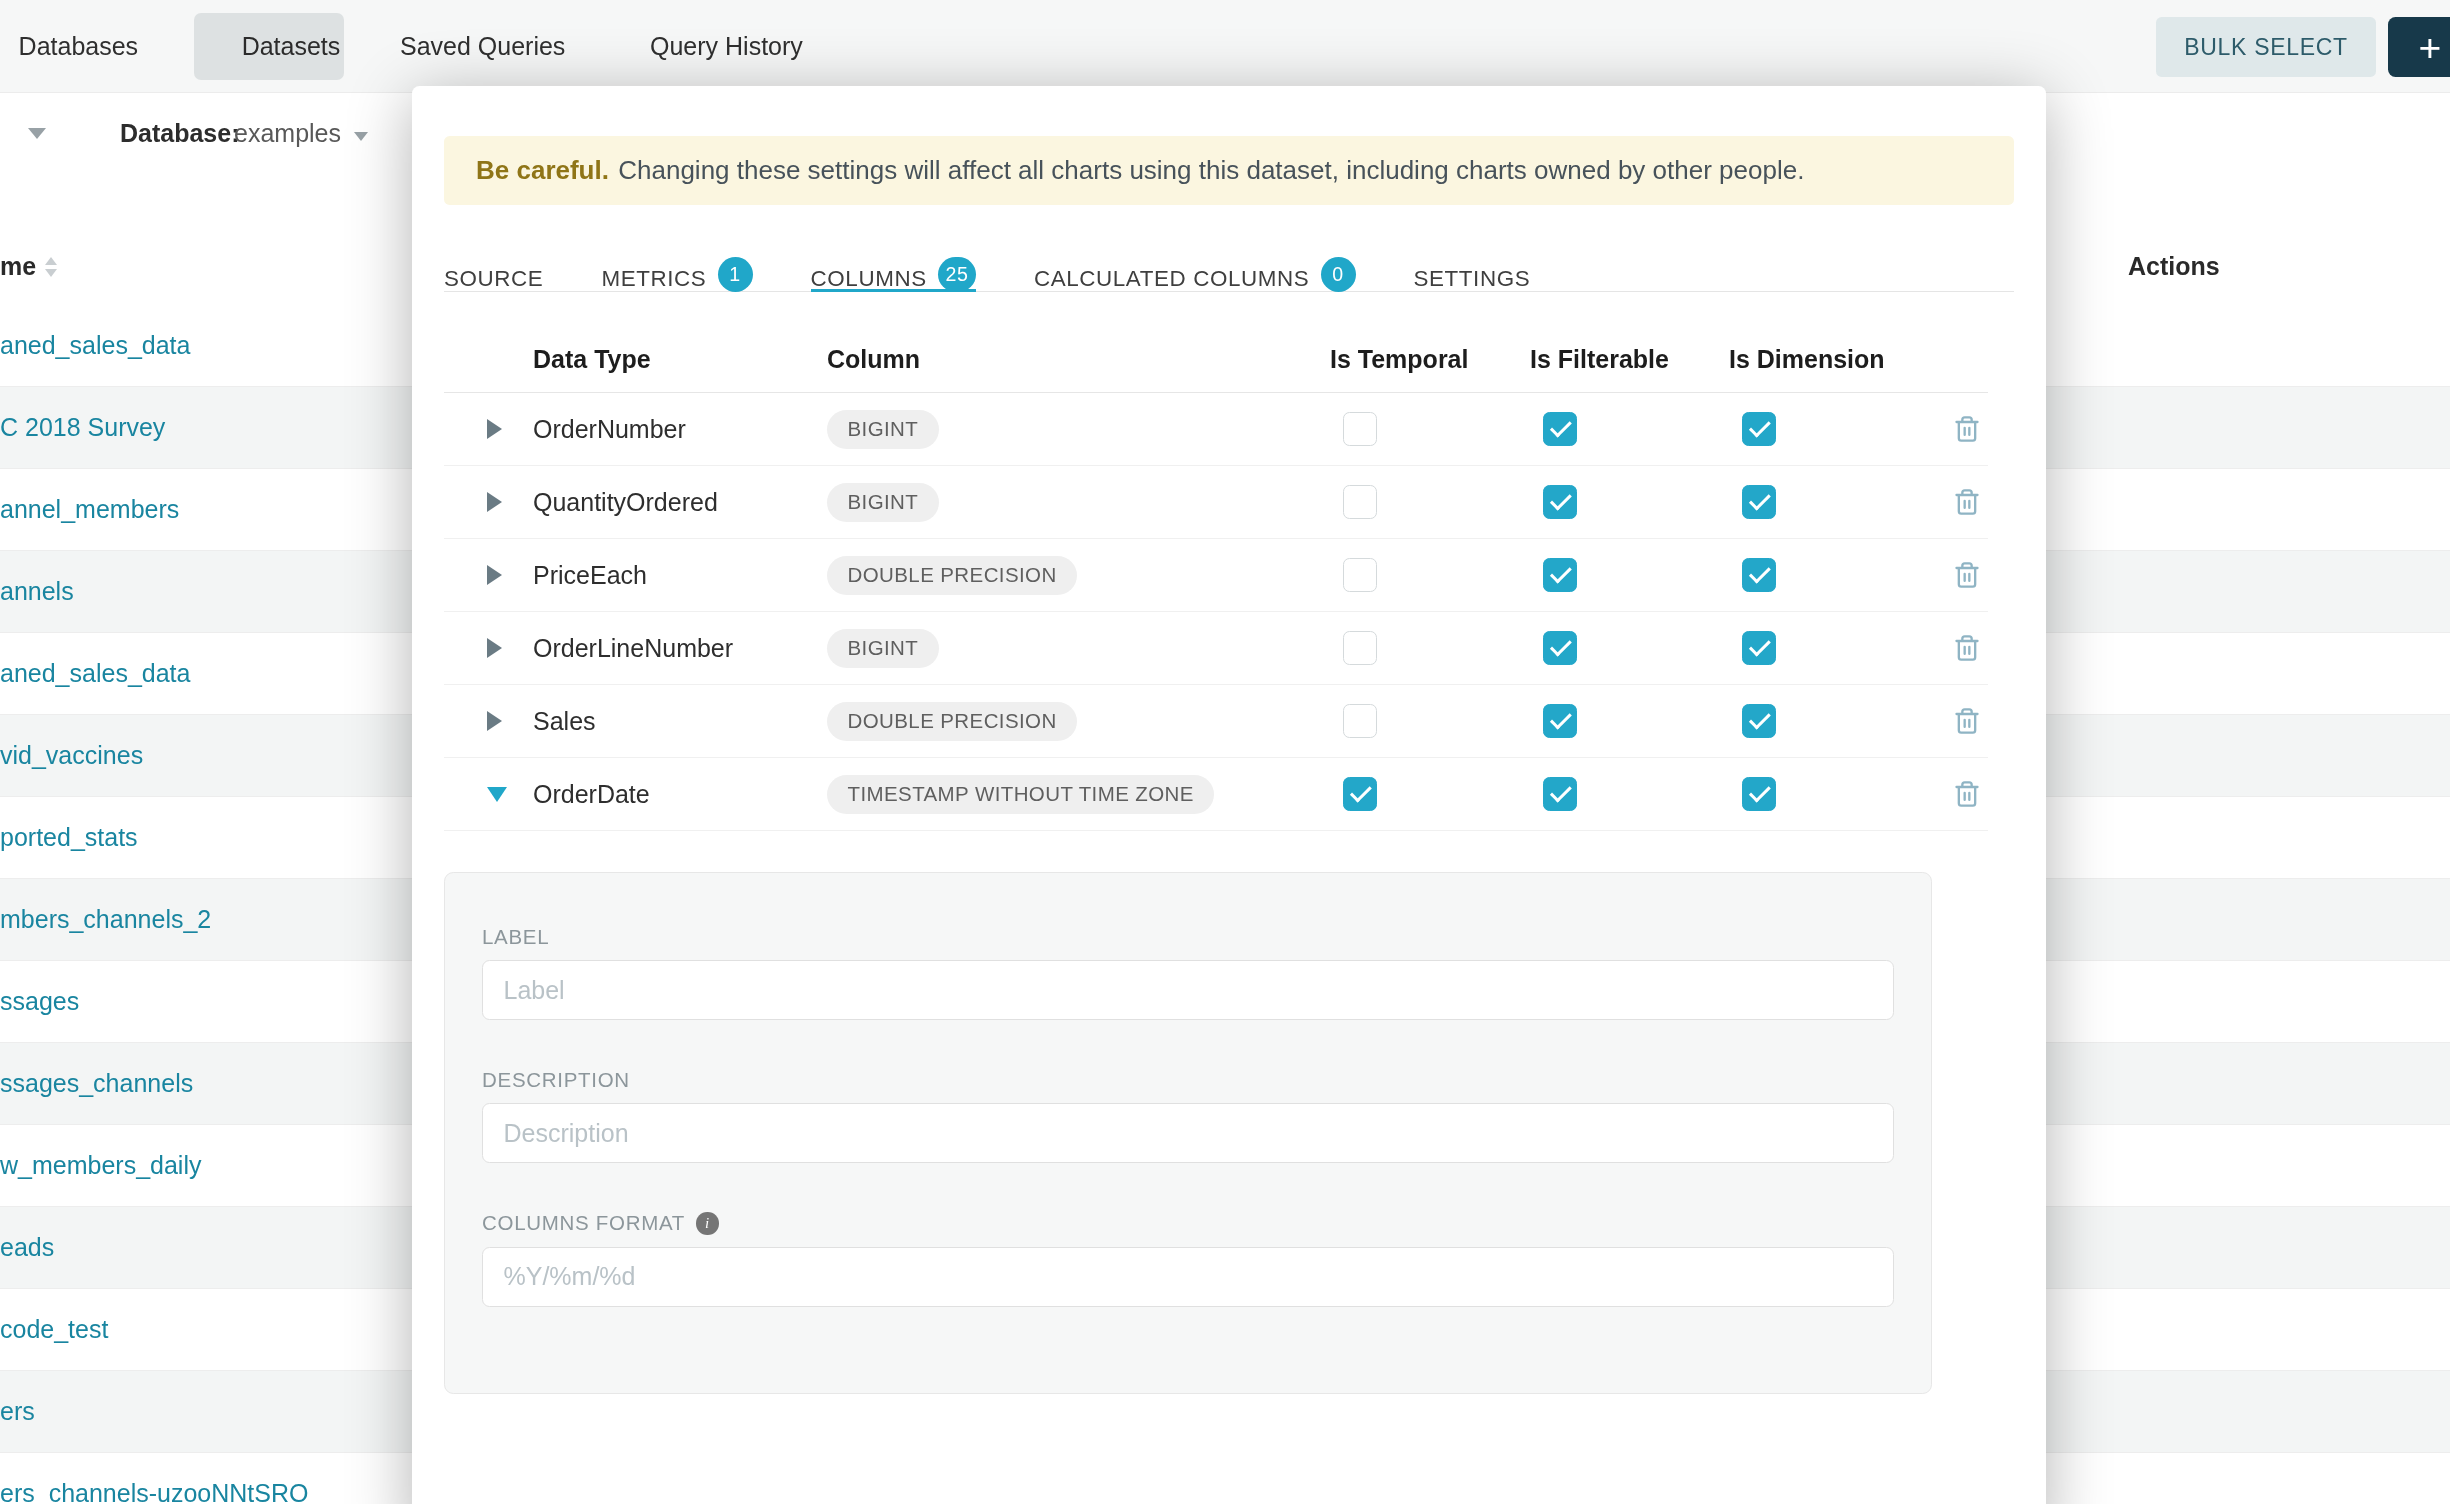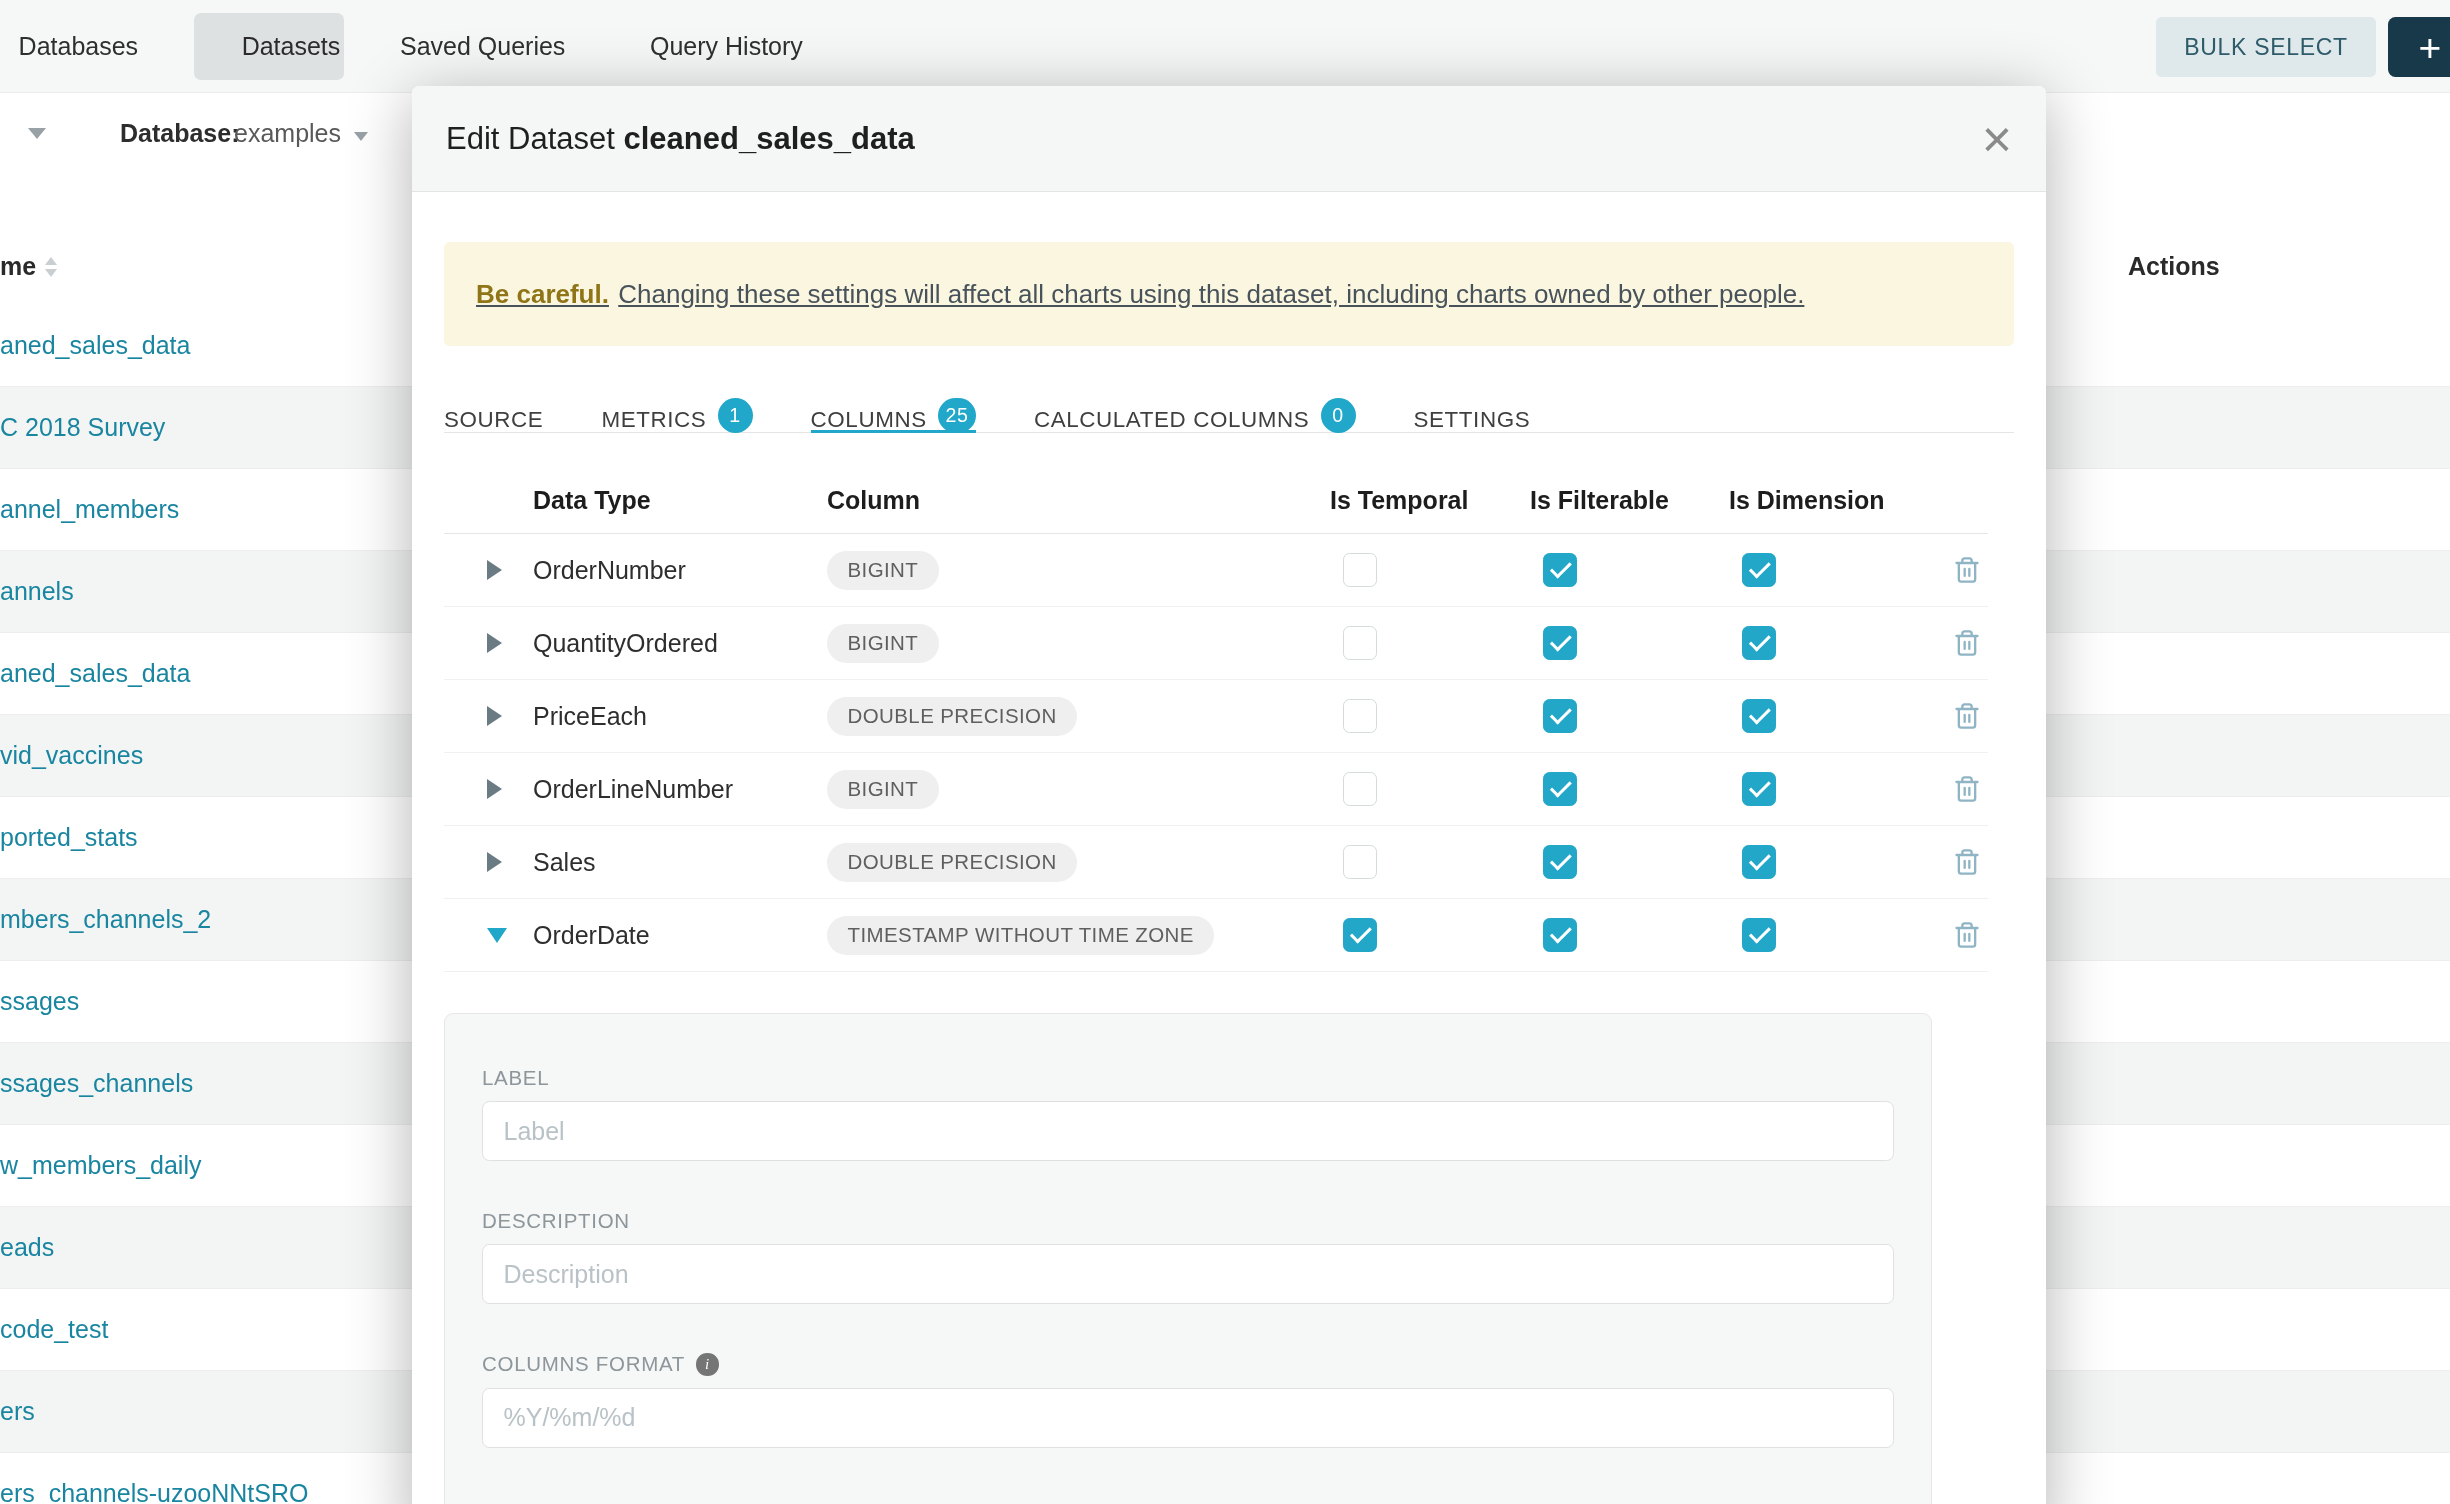--- a/index.html
+++ b/index.html
@@ -50,22 +50,22 @@
   
   .modal { position:absolute; left:412px; top:86px; width:1634px; height:1454px; background:#fff;
     border-radius:7.5px; box-shadow:0 11.2px 65px rgba(0,0,0,0.30); z-index:5; }
   .modal-header { height:106px; background:#f5f6f6; border-bottom:0.9px solid #e4e4e4;
     border-radius:7.5px 7.5px 0 0; display:flex; align-items:center; padding:0 34px; }
   .modal-title { font-size:31px; color:#1f1f1f; }
   .modal-title .bold { font-weight:bold; }
   .close-btn { margin-left:auto; cursor:pointer; color:#8a8a8a; line-height:1; }
   .close-btn::after { content:"×"; font-size:52px; }
 
-  .banner { margin:50px 32px 0 32px; height:104px; background:#fbf6e0; border-radius:5.6px;
-    display:flex; align-items:center; padding:0 32px; font-size:26px; color:#47525a;text-decoration:underline; }
+  .banner { margin:50px 32px 0 32px; height:69px; background:#fbf6e0; border-radius:5.6px;
+    display:flex; align-items:center; padding:0 32px; font-size:26px; color:#47525a; }
   .banner .bold { font-weight:bold; color:#8f7517; margin-right:9.3px; }
 
   .tabs { margin:29px 32px 0 32px; display:flex; gap:58px; height:58px; align-items:center;
     border-bottom:0.9px solid #e5e5e5; }
   .tab { position:relative; height:58px; display:flex; align-items:flex-end; gap:11.2px;
     font-size:22.4px; letter-spacing:0.6px; color:#3f3f3f; cursor:pointer; }
   .tab.active::after { content:""; position:absolute; left:0; right:0; bottom:-0.9px; height:3.7px; background:#20a7c9; }
   .badge { min-width:35px; height:35px; padding:0 7.5px; border-radius:17.7px; background:#20a7c9; color:#fff;
     font-size:19.6px; display:flex; align-items:center; justify-content:center; }
 
@@ -178,27 +178,20 @@
       </div>
     <div class="bg-row">
         <a>ers</a>
       </div>
     <div class="bg-row">
         <a>ers_channels-uzooNNtSRO</a>
       </div>
   </div>
 
   <div class="modal">
-    <div class="modal-header">
-      <div class="modal-title">
-        <span>Edit Dataset</span>
-        <span class="bold">cleaned_sales_data</span>
-      </div>
-      <span class="close-btn"></span>
-    </div>
 
     <div class="banner">
       <span class="bold">Be careful.</span>
       <span>Changing these settings will affect all charts using this dataset, including charts owned by other people.</span>
     </div>
 
     <div class="tabs">
       <div class="tab">
         <span>SOURCE</span>
       </div>

